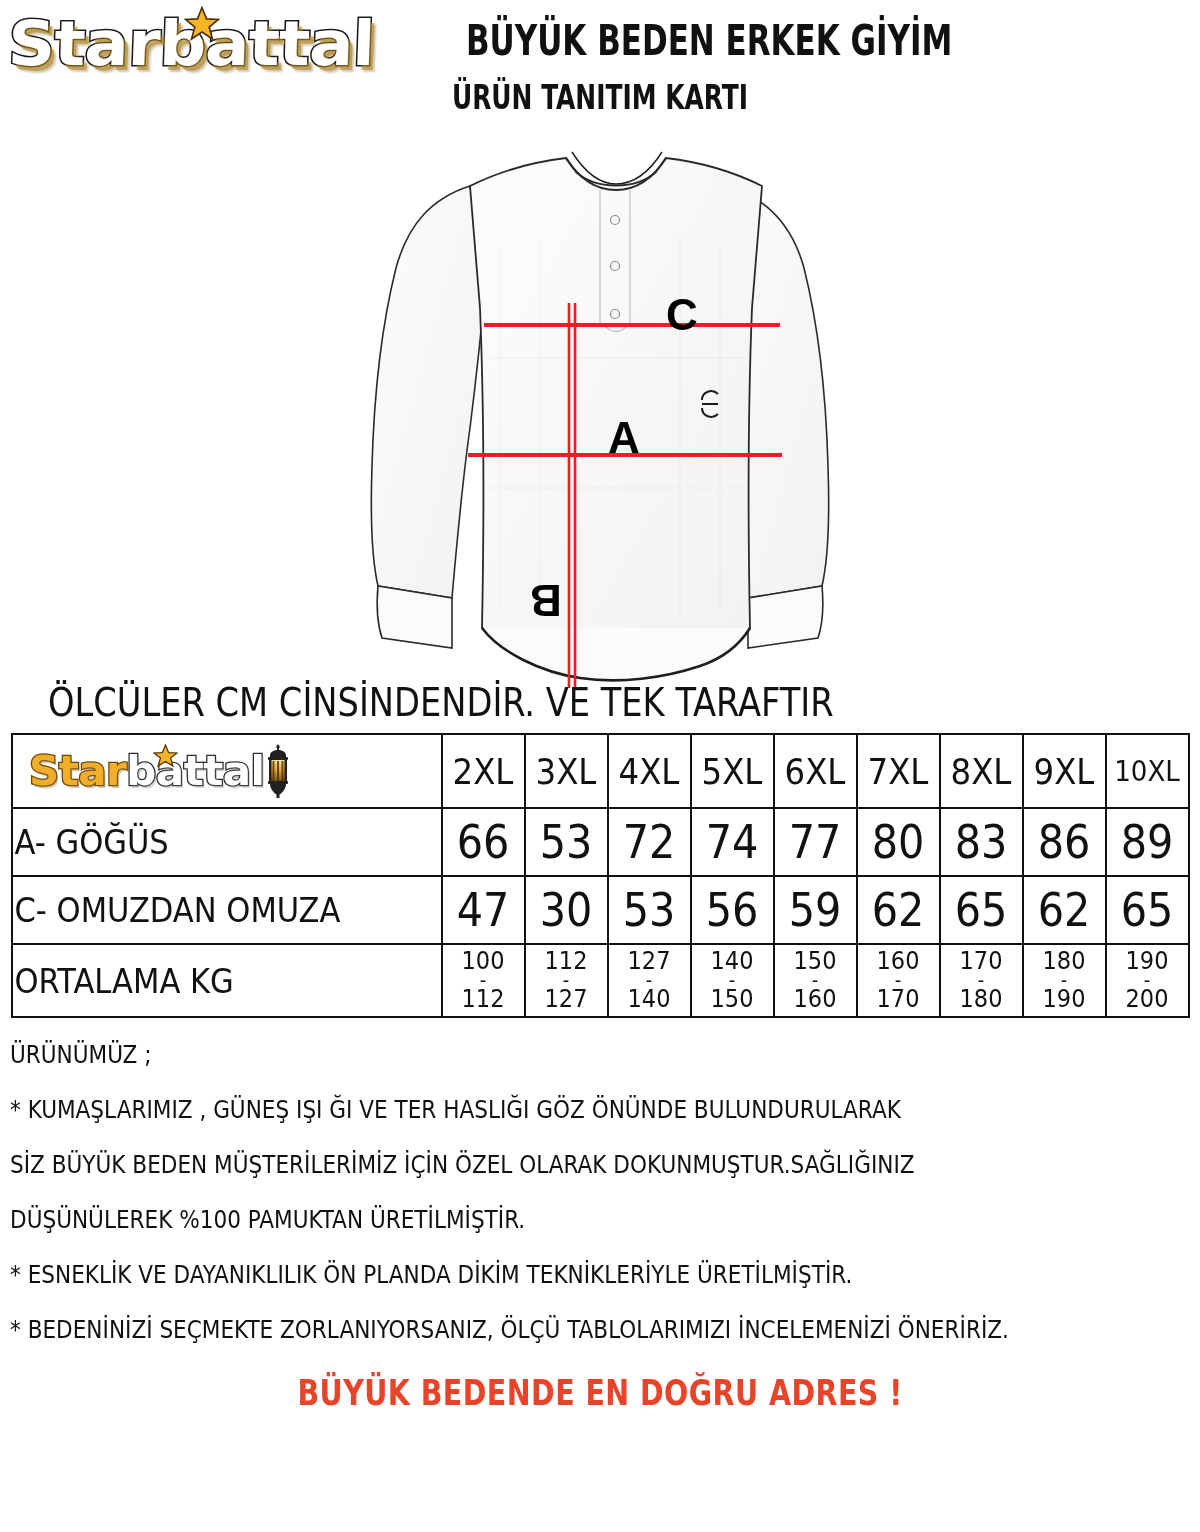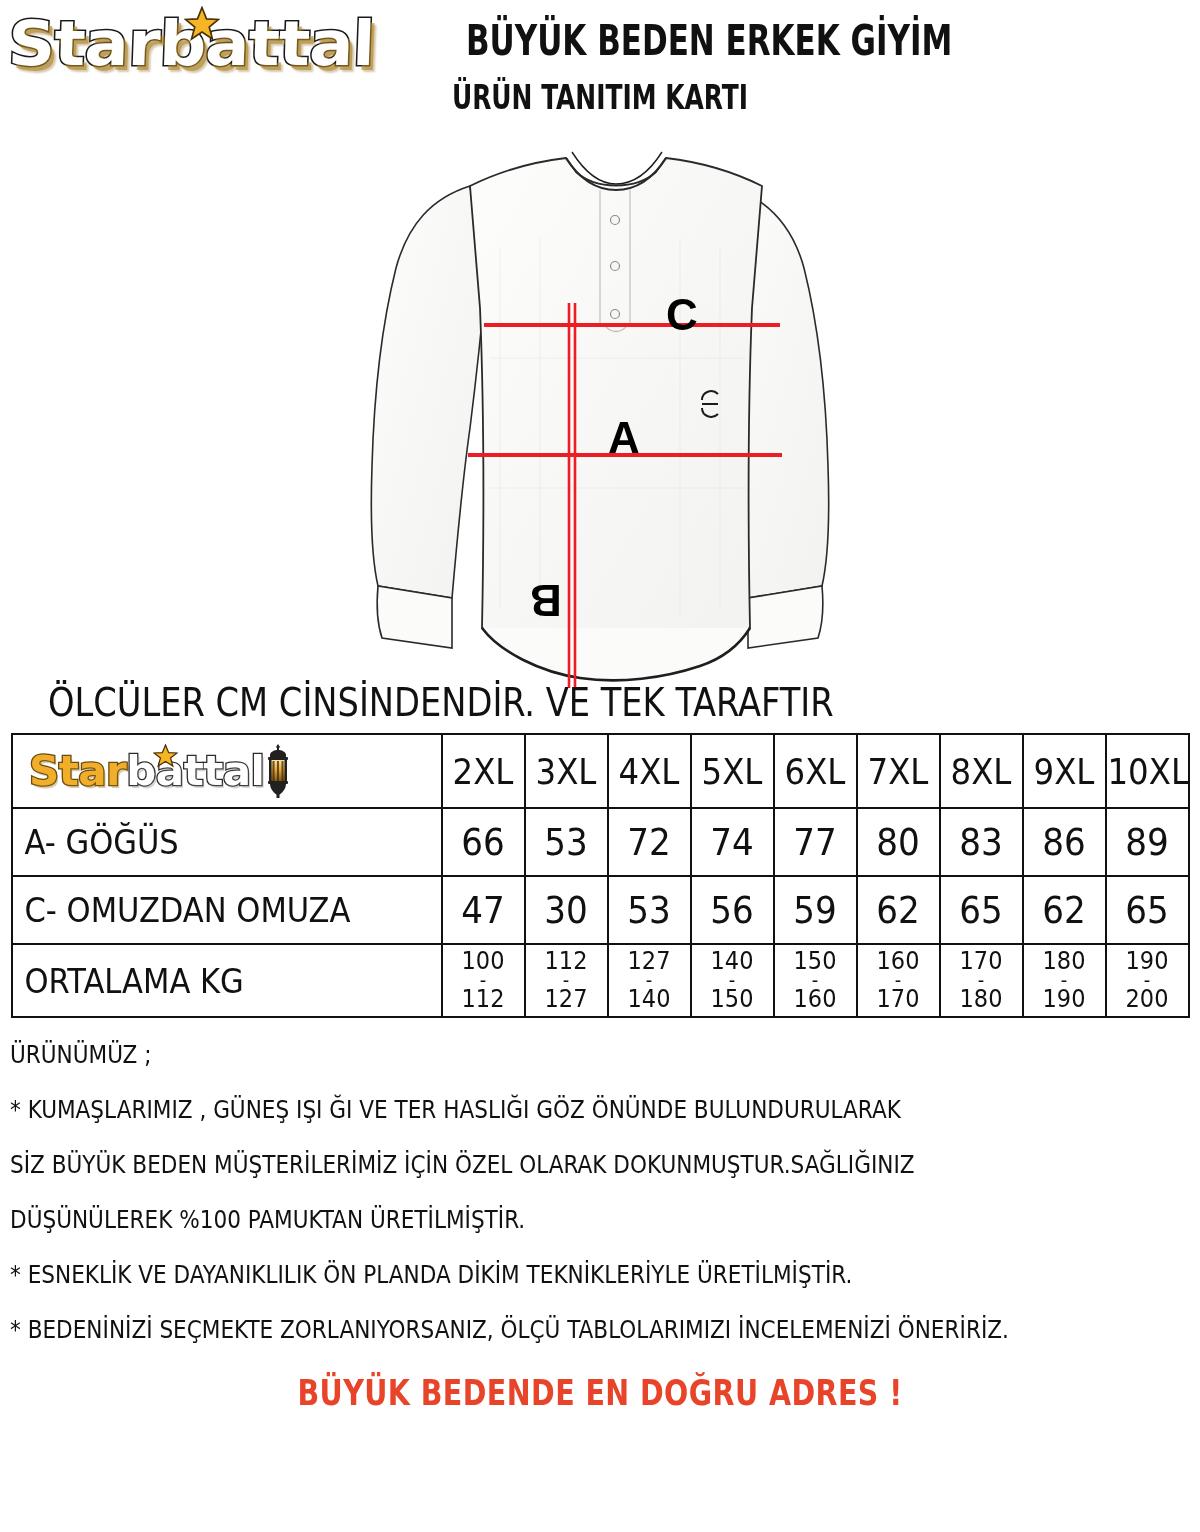--- a/index.html
+++ b/index.html
@@ -114,34 +114,34 @@
     text-align: center;
     vertical-align: middle;
     font-family: "DejaVu Sans Condensed", "Liberation Sans Narrow", "Liberation Sans", sans-serif;
     color: #111;
   }
   .col-label { width: 430px; }
   .col-size  { width: 83px; }
 
   td.rowlabel {
     text-align: left;
-    padding-left: 12px;
+    padding-left: 2px;
     font-size: 34px;
     font-weight: 400;
     transform: scaleX(1);
     white-space: nowrap;
   }
   td.sizehead {
     font-size: 36px;
     font-weight: 400;
     height: 74px;
   }
-  td.sizehead.narrow { font-size: 36px; }
+  td.sizehead.narrow { font-size: 29px; }
   td.val {
-    font-size: 38px;
+    font-size: 46px;
     height: 68px;
     font-weight: 400;
   }
   td.kg {
     font-size: 25px;
     line-height: 1.02;
     padding: 3px 0 5px;
     margin-top: 43px;
   }
   td.kg .kg-dash {

